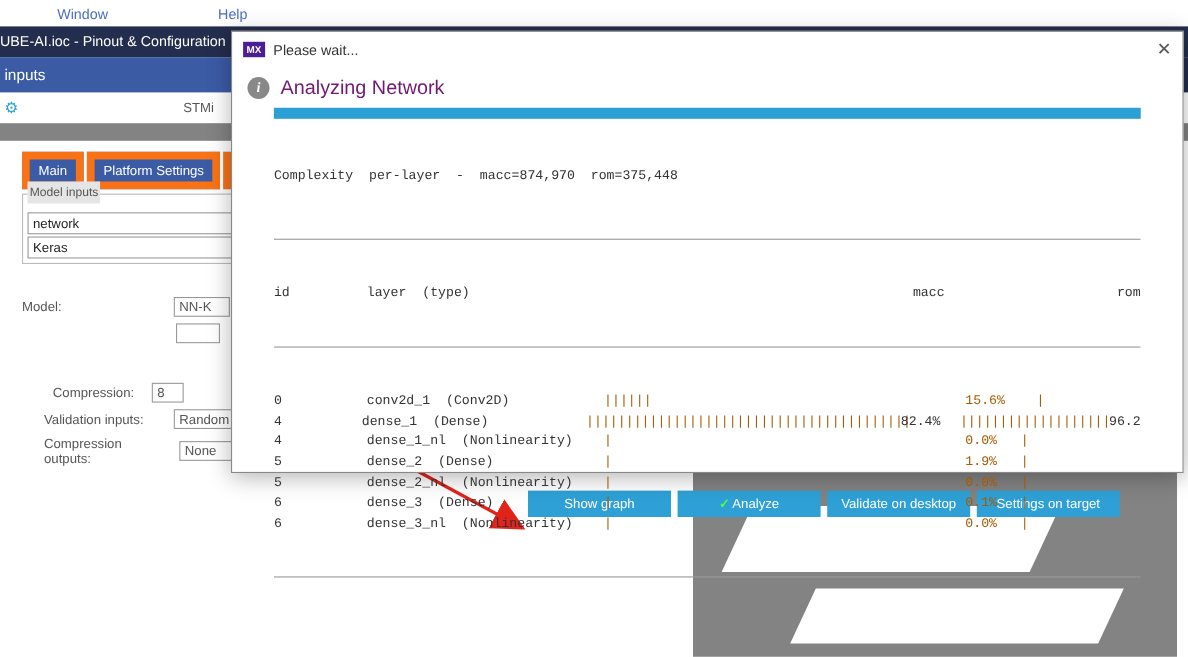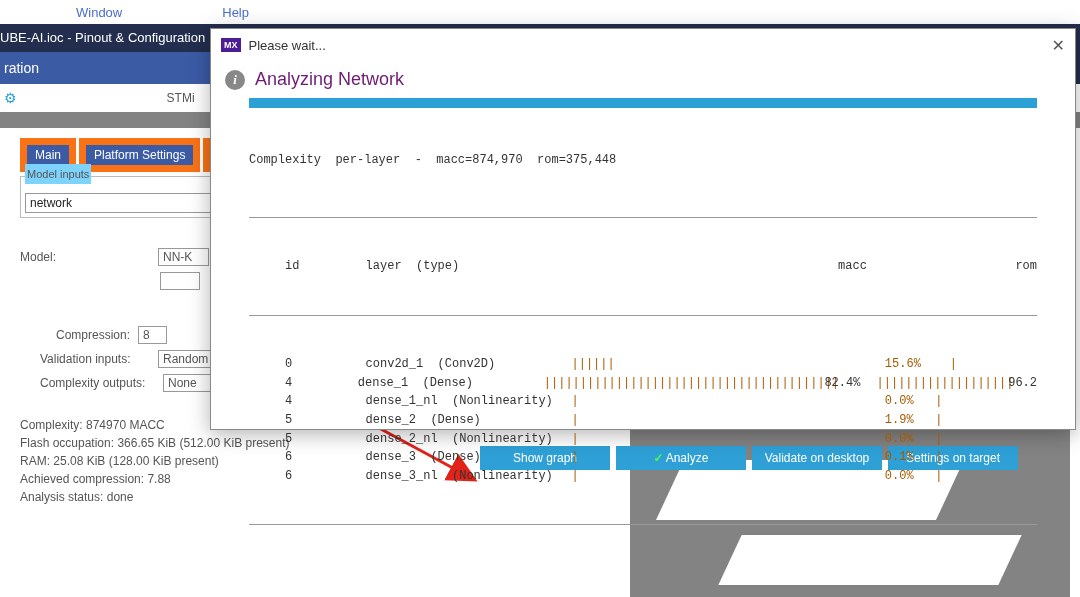--- a/index.html
+++ b/index.html
@@ -1,36 +1,36 @@
 <!DOCTYPE html>
 <html><head>
 <meta charset="utf-8">
 <style>
   * { box-sizing: border-box; margin: 0; padding: 0; }
   body { font-family: "Segoe UI", Arial, sans-serif; font-size: 12px; color: #222; background: #fff; width: 1080px; height: 597px; overflow: hidden; position: relative; }
   
   
-  .menubar { height: 24px; display: flex; align-items: center; padding-left: 76px; gap: 100px; color: #4a6dc9; font-size: 13px; }
+  .menubar { height: 24px; display: flex; align-items: center; padding-left: 52px; gap: 100px; color: #4a6dc9; font-size: 13px; }
   .menubar span { cursor: pointer; }
   .titlebar { background: #232d4d; color: #fff; height: 28px; line-height: 28px; padding-left: 0; font-size: 13px; }
   .subtitle-bar { display: flex; }
   .subtitle-left { background: #3b5ba5; color: #fff; height: 32px; line-height: 32px; padding: 0 80px 0 0; font-size: 14px; width: 210px; text-align: left; padding-left: 4px;}
   .subtitle-right { background: #232d4d; flex: 1; height: 32px; }
   .gear-row { height: 28px; display: flex; align-items: center; }
   .gear { color: #2aa0d4; font-size: 14px; margin-left: 4px; }
   .stmi { margin-left: 150px; color: #555; font-size: 12px; }
   .gray-strip { background: #838383; height: 16px; }
   
   .config-panel { padding: 10px 0 0 20px; position: relative; }
   .reset-btn { background: #9aa5bb; color: #fff; border: none; padding: 5px 10px; font-size: 12px; margin-bottom: 6px; }
   .tabs-row { display: flex; gap: 3px; margin-bottom: 4px; }
   .tab { background: #3b5ba5; color: #fff; padding: 3px 8px; font-size: 12px; border: 7px solid #f97316; }
   .tab.light { background: #6db9e8; color: #fff; }
   .fieldset { border: 1px solid #bbb; margin: 4px 20px 8px 0; padding: 2px 4px; width: 200px; font-size: 12px; }
-  .fieldset-label { color:#555; position: relative; top: -10px; background:#7dd3fc; padding: 4px 2px; font-size:11px;}
+  .fieldset-label { color:#555; position: relative; top: -10px; background:#e5e5e5; padding: 4px 2px; font-size:11px;}
   .input-line { border: 1px solid #999; padding: 2px 4px; margin: 2px 0; font-size: 12px; width: 190px; background:#fff;}
   
   .form-rows { margin-top: 20px; }
   .form-row { display: flex; align-items: center; margin: 6px 0; font-size: 12px; color:#555;}
   .form-row label { width: 130px; text-align: left; margin-right: 8px; }
   .form-row select, .form-row .sel { border: 1px solid #999; padding: 1px 16px 1px 4px; font-size: 12px; background:#fff; position:relative;}
   .tiny-input { border:1px solid #999; width:40px; height:18px; margin-left:140px; margin-top:4px;}
   
   .stats-block { margin-top: 24px; color:#555; font-size:12px; line-height:1.5;}
   
@@ -54,88 +54,82 @@
   .mx-badge { background:#4c1d95; color:#fff; font-size:9px; font-weight:bold; padding:2px 3px; margin-right:8px;}
   .modal-close { margin-left:auto; font-size:16px; color:#555; cursor:pointer;}
   .modal-sub { display:flex; align-items:center; gap:10px; padding:8px 14px 4px 14px;}
   .info-icon { width:20px; height:20px; border-radius:50%; background:#888; color:#fff; display:flex; align-items:center; justify-content:center; font-style:italic; font-family:Georgia,serif; font-weight:bold; font-size:13px;}
   .analyzing { color:#701a75; font-size:18px;}
   .progress-wrap { margin:4px 38px 6px 38px; height:10px; background:#f0f0f0; position:relative;}
   .progress-fill { position:absolute; left:0; top:0; bottom:0; width:100%; background:#2aa0d4;}
   
   .report { font-family:"Courier New",monospace; font-size:12px; color:#333; margin:4px 38px; border:0; line-height:1.55; white-space:pre; overflow:hidden;}
   .report-row { display:flex; }
-  .col-id { width:90px;margin-left:36px;}
+  .col-id { width:90px;}
   .col-layer { width:230px;}
   .col-bar1 { width:260px; color:#8a4a00;}
   .col-macc { width:70px; text-align:right;}
   .col-gap { width:20px;}
   .col-bar2 { width:120px; color:#8a4a00;}
   .col-rom { width:50px; text-align:right;}
   .hr { border-top:1px solid #999; margin:2px 0;}
   
   .ticks { letter-spacing:0px; color:#a65a00;}
 </style>
 </head>
 <body>
 
 <div class="menubar">
   <span>Window</span>
   <span>Help</span>
 </div>
 <div class="titlebar">UBE-AI.ioc - Pinout &amp; Configuration</div>
 <div class="subtitle-bar">
-  <div class="subtitle-left">ration</div>
+  <div class="subtitle-left">inputs</div>
   <div class="subtitle-right"></div>
 </div>
 <div class="gear-row">
   <span class="gear">⚙</span>
   <span class="stmi">STMi</span>
 </div>
 <div class="gray-strip"></div>
 
 <div class="config-panel">
   <div class="tabs-row">
     <div class="tab">Main</div>
     <div class="tab">Platform Settings</div>
     <div class="tab light">netwo</div>
   </div>
   <div class="fieldset" style="padding-top:0;">
     <span class="fieldset-label">Model inputs</span>
     <div class="input-line">network</div>
+    <div class="input-line">Keras</div>
   </div>
   
   <div class="form-row" style="margin-top:30px;">
     <label>Model:</label>
     <span class="sel">NN-K</span>
   </div>
   <div class="tiny-input"></div>
 
   <div class="form-rows" style="margin-top:36px;">
     <div class="form-row">
-      <label style="width:90px;text-align:right;margin-left:20px;">Compression:</label>
+      <label style="width:90px;text-align:center;margin-left:20px;">Compression:</label>
       <span class="sel">8</span>
     </div>
     <div class="form-row">
       <label style="width:110px;text-align:left;margin-left:20px;">Validation inputs:</label>
       <span class="sel">Random numbers</span>
     </div>
     <div class="form-row">
-      <label style="width:115px;text-align:left;margin-left:20px;">Complexity outputs:</label>
+      <label style="width:115px;text-align:left;margin-left:20px;">Compression outputs:</label>
       <span class="sel">None</span>
     </div>
   </div>
 
-  <div class="stats-block">
-    <div>Complexity:  874970 MACC</div>
-    <div>Flash occupation: 366.65 KiB (512.00 KiB present)</div>
-    <div>RAM: 25.08 KiB (128.00 KiB present)</div>
-    <div>Achieved compression: 7.88</div>
-    <div>Analysis status: done</div>
-  </div>
 </div>
 
 <div class="gray-top-strip"></div>
 <div class="iso-shapes"></div>
 
 <div class="action-col">
   <button class="action-btn">Show graph</button>
   <button class="action-btn"><span class="check">✓</span><span>Analyze</span></button>
   <button class="action-btn">Validate on desktop</button>
   <button class="action-btn">Settings on target</button>

